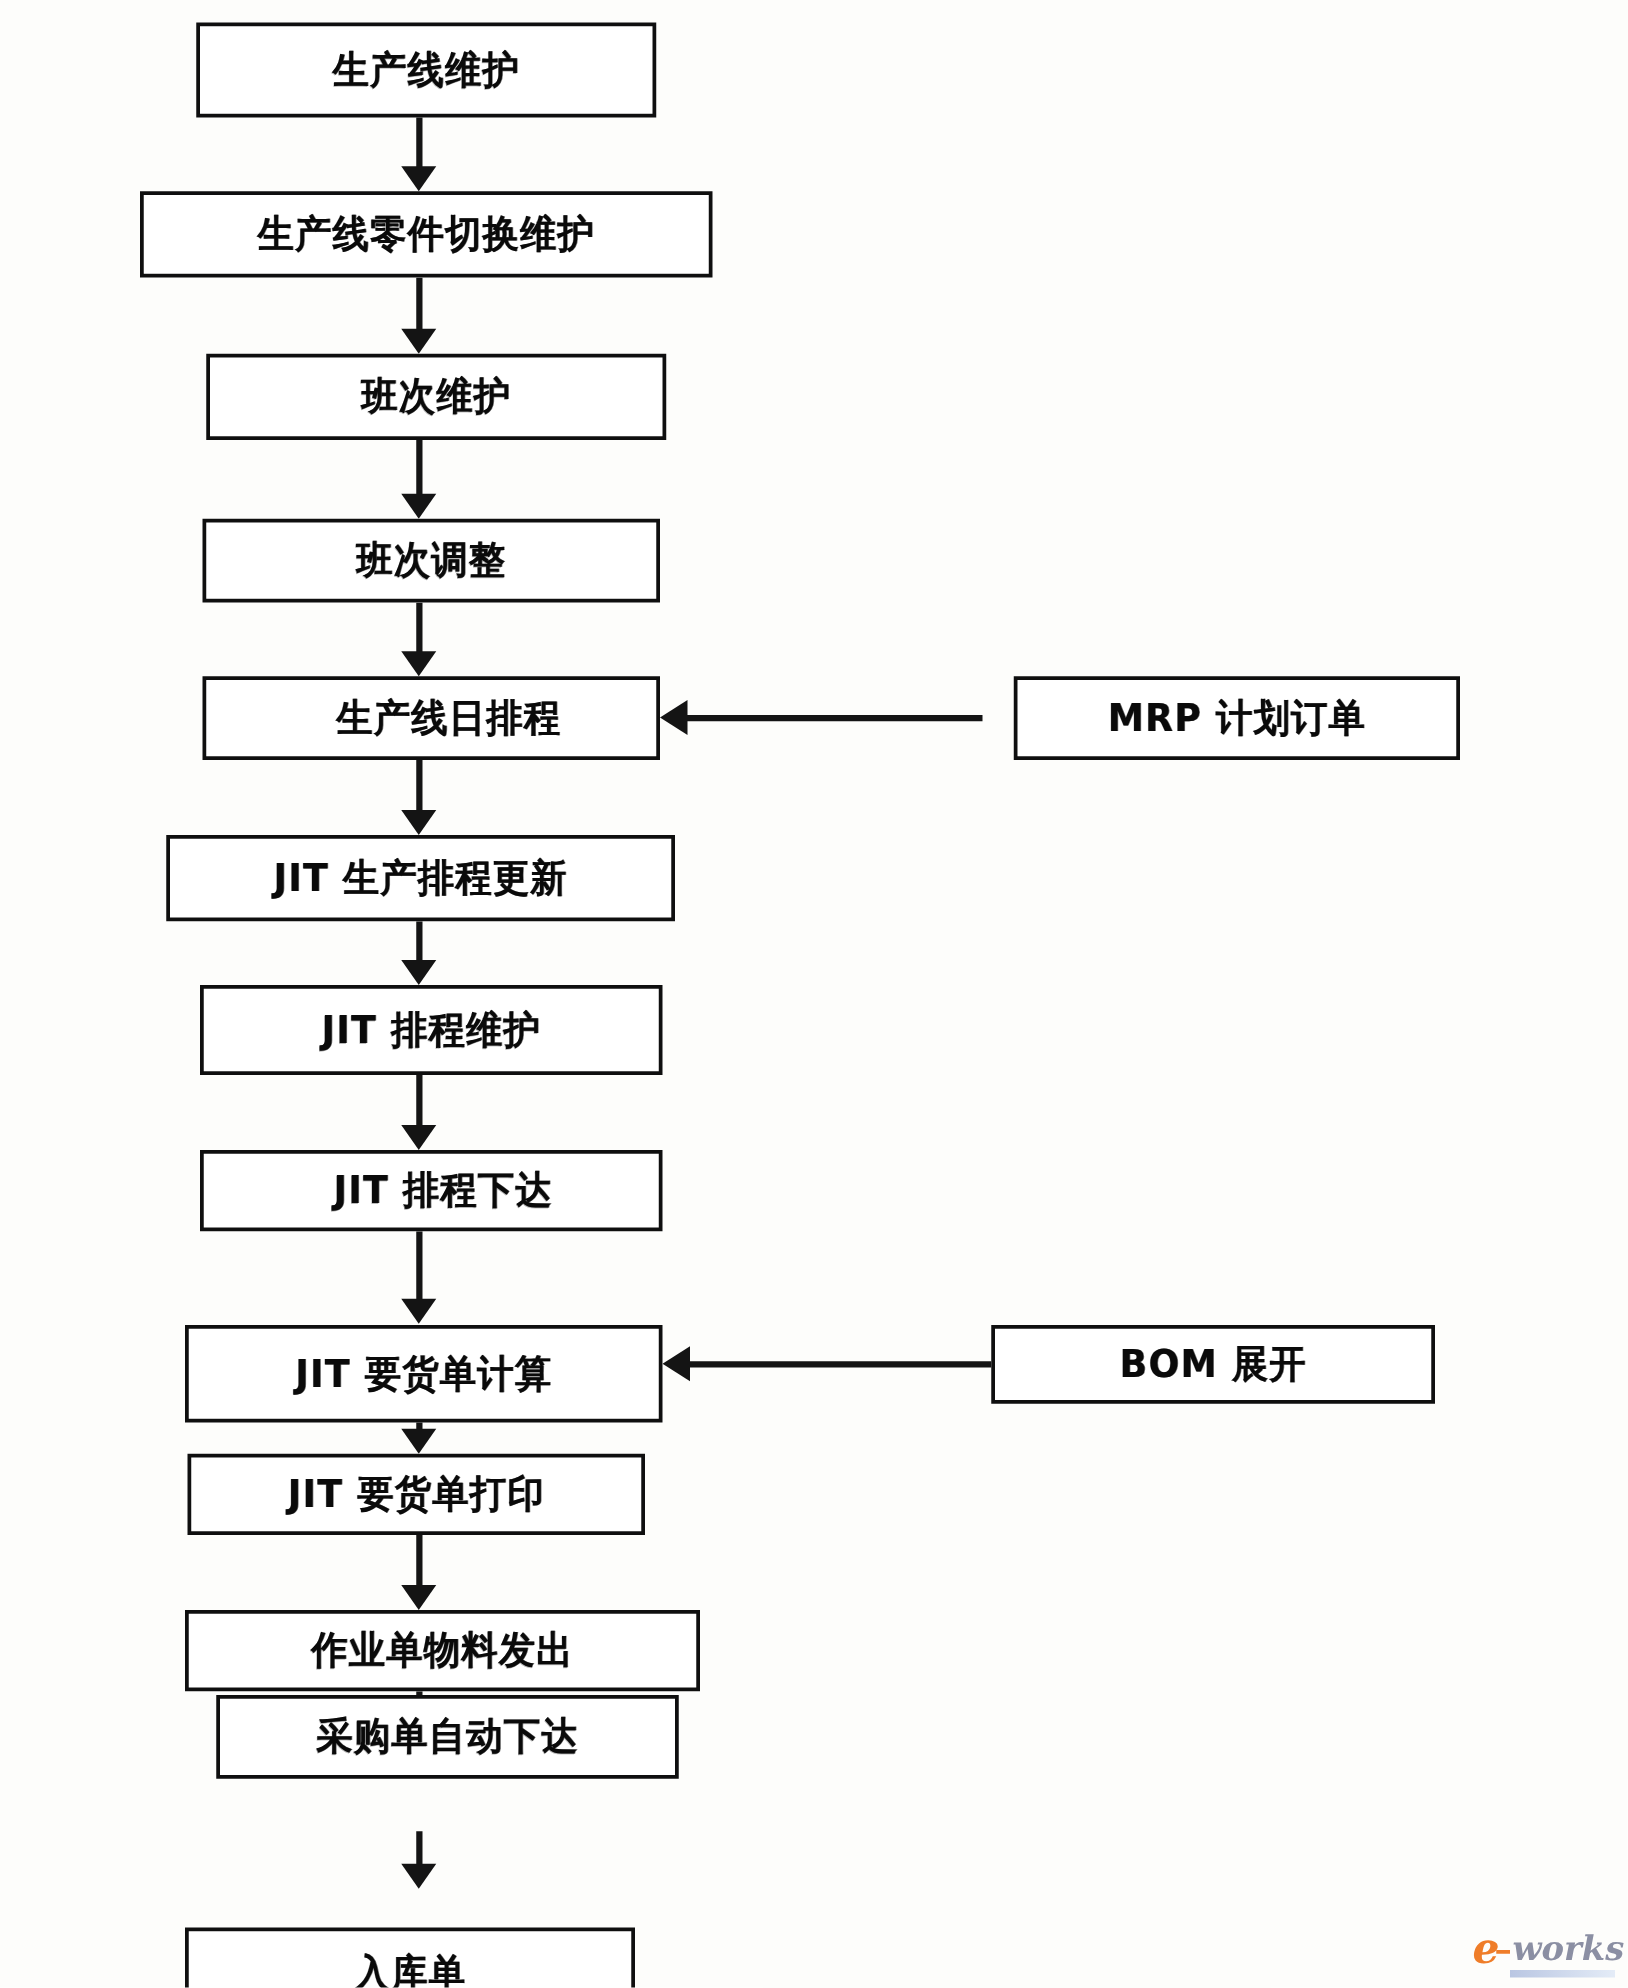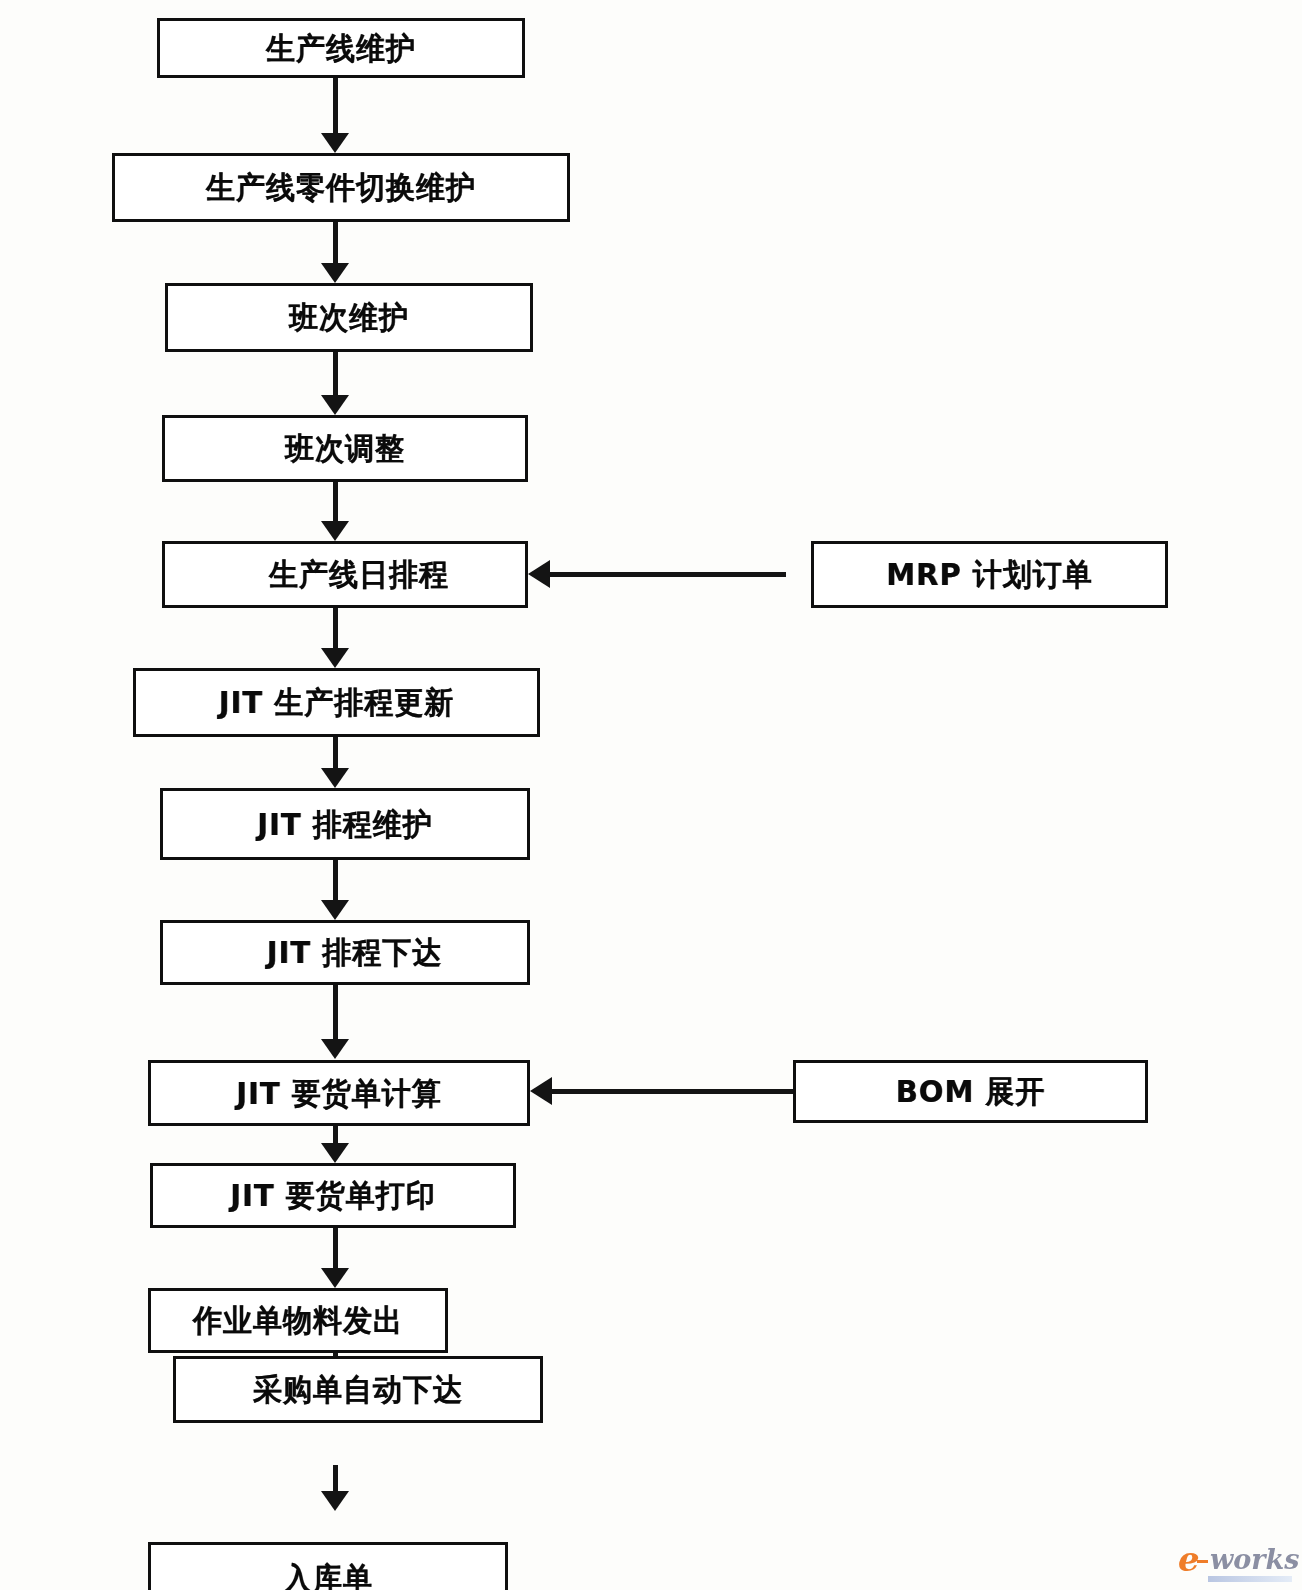--- a/index.html
+++ b/index.html
@@ -129,21 +129,21 @@
 
   <div class="vline" style="left:333px;top:1465px;height:28px;"></div>
   <div class="arrow-down" style="left:321px;top:1491px;"></div>
 
   <div class="hline" style="left:548px;top:572px;width:238px;"></div>
   <div class="arrow-left" style="left:528px;top:560px;"></div>
 
   <div class="hline" style="left:550px;top:1089px;width:246px;"></div>
   <div class="arrow-left" style="left:530px;top:1077px;"></div>
 
-  <div class="node" style="left:157px;top:18px;width:368px;height:60px;">
+  <div class="node" style="left:157px;top:18px;width:368px;height:76px;">
     <span class="txt">生产线维护</span>
   </div>
 
   <div class="node" style="left:112px;top:153px;width:458px;height:69px;">
     <span class="txt">生产线零件切换维护</span>
   </div>
 
   <div class="node" style="left:165px;top:283px;width:368px;height:69px;">
     <span class="txt">班次维护</span>
   </div>
@@ -161,29 +161,29 @@
   </div>
 
   <div class="node" style="left:160px;top:788px;width:370px;height:72px;">
     <span class="txt">JIT 排程维护</span>
   </div>
 
   <div class="node" style="left:160px;top:920px;width:370px;height:65px;padding-left:19px;">
     <span class="txt">JIT 排程下达</span>
   </div>
 
-  <div class="node" style="left:148px;top:1060px;width:382px;height:66px;">
+  <div class="node" style="left:148px;top:1060px;width:382px;height:78px;">
     <span class="txt">JIT 要货单计算</span>
   </div>
 
   <div class="node" style="left:150px;top:1163px;width:366px;height:65px;">
     <span class="txt">JIT 要货单打印</span>
   </div>
 
-  <div class="node" style="left:148px;top:1288px;width:300px;height:65px;">
+  <div class="node" style="left:148px;top:1288px;width:412px;height:65px;">
     <span class="txt">作业单物料发出</span>
   </div>
 
   <div class="node" style="left:148px;top:1356px;width:370px;height:67px;margin-left:25px;">
     <span class="txt">采购单自动下达</span>
   </div>
 
   <div class="node" style="left:148px;top:1511px;width:360px;height:72px;margin-top:31px;">
     <span class="txt">入库单</span>
   </div>

